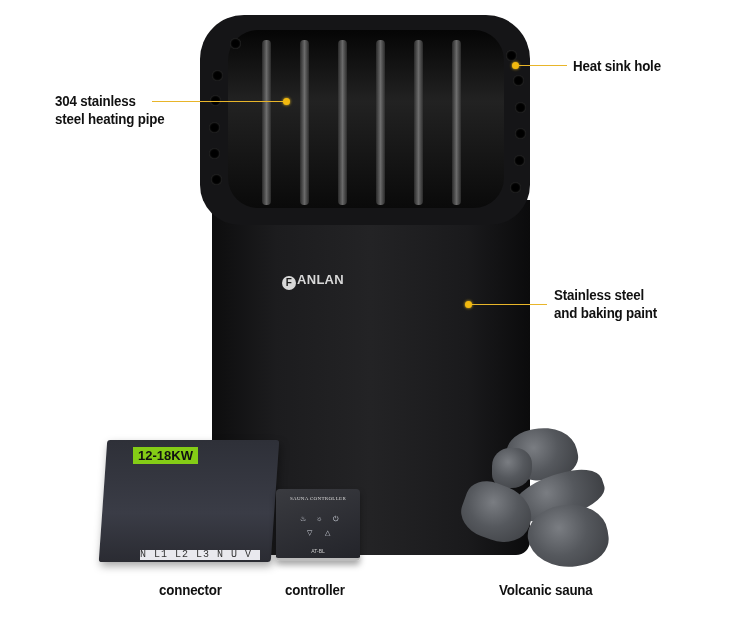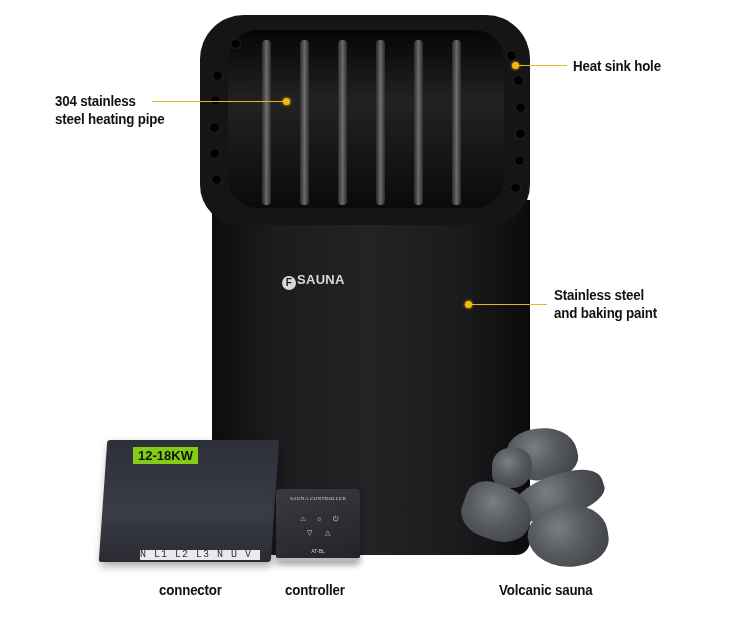--- a/index.html
+++ b/index.html
@@ -47,21 +47,21 @@
 <div class="hole" style="left:209px;top:148px"></div>
 <div class="hole" style="left:211px;top:174px"></div>
 <div class="hole" style="left:230px;top:38px"></div>
 <div class="hole" style="left:506px;top:50px"></div>
 <div class="hole" style="left:513px;top:75px"></div>
 <div class="hole" style="left:515px;top:102px"></div>
 <div class="hole" style="left:515px;top:128px"></div>
 <div class="hole" style="left:514px;top:155px"></div>
 <div class="hole" style="left:510px;top:182px"></div>
 
-<div class="brand"><span class="brand-logo">F</span><span>SAUNA</span></div>
+<div class="brand"><span class="brand-logo">F</span><span>ANLAN</span></div>
 
 <div class="label" style="left:55px;top:92px">
   <div>304 stainless</div>
   <div>steel heating pipe</div>
 </div>
 <div class="callout-line" style="left:152px;top:101px;width:133px"></div>
 <div class="dot" style="left:283px;top:98px"></div>
 
 <div class="label" style="left:573px;top:57px">
   <div>Heat sink hole</div>

